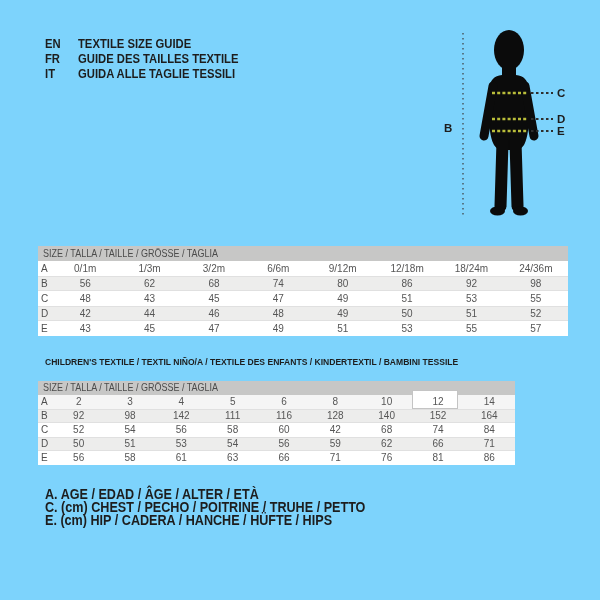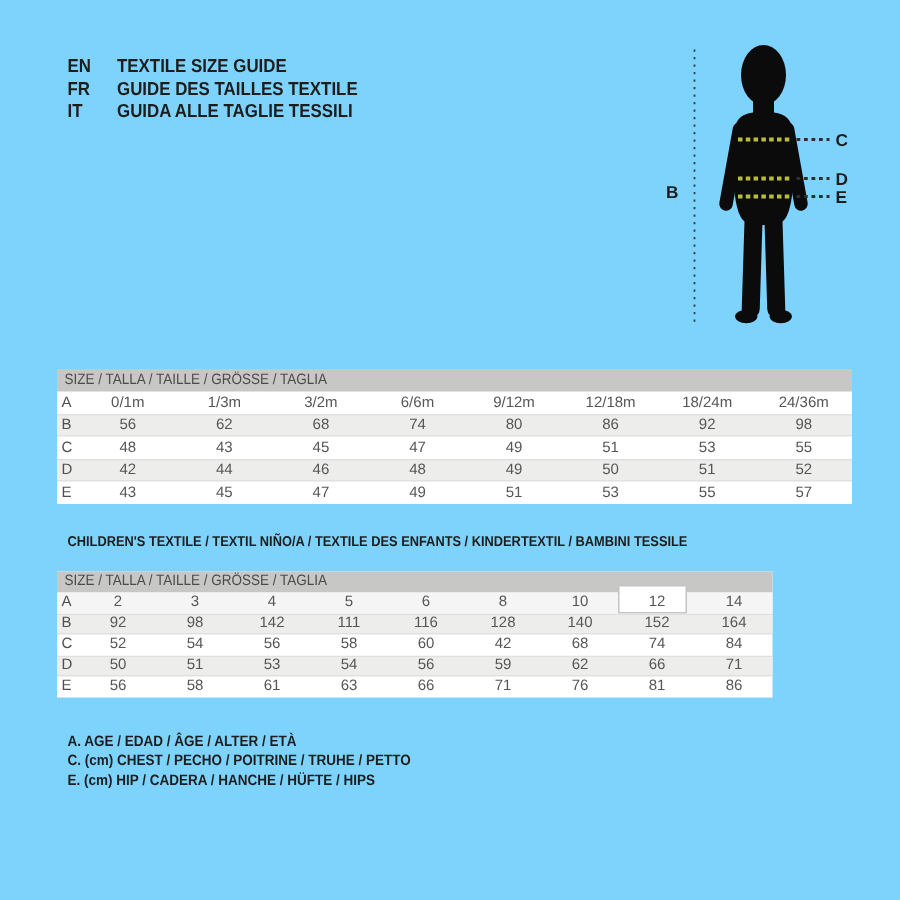--- a/index.html
+++ b/index.html
@@ -28,21 +28,21 @@
   #babies-table .trow{height:15px;line-height:15px;}
   #children-table .trow{height:14px;line-height:14px;}
   .tint{background:#ededec;box-shadow:inset 0 1px 0 rgba(0,0,0,.05),inset 0 -1px 0 rgba(0,0,0,.05);}
   .faint{background:#f5f5f5;}
   .rlabel{padding-left:3px;color:#4f4f4f;}
   .cell{text-align:center;position:relative;z-index:2;}
   #selected-box{position:absolute;left:374px;top:9px;width:46px;height:19px;background:#fff;
                 border:1px solid #c4c4c4;box-sizing:border-box;z-index:1;}
 
   
-  #legend{position:absolute;left:45px;top:488px;font-weight:700;font-size:10px;}
+  #legend{position:absolute;left:45px;top:488px;font-weight:700;font-size:14px;}
   .legend-line{height:13.2px;line-height:13.2px;}
 
   
   #figure{position:absolute;left:440px;top:20px;width:140px;height:200px;}
   #figure text{font-family:"Liberation Sans",sans-serif;font-size:11.5px;font-weight:600;fill:#1d1d1d;}
 </style>
 </head>
 <body>
 
 <div class="canvas">

